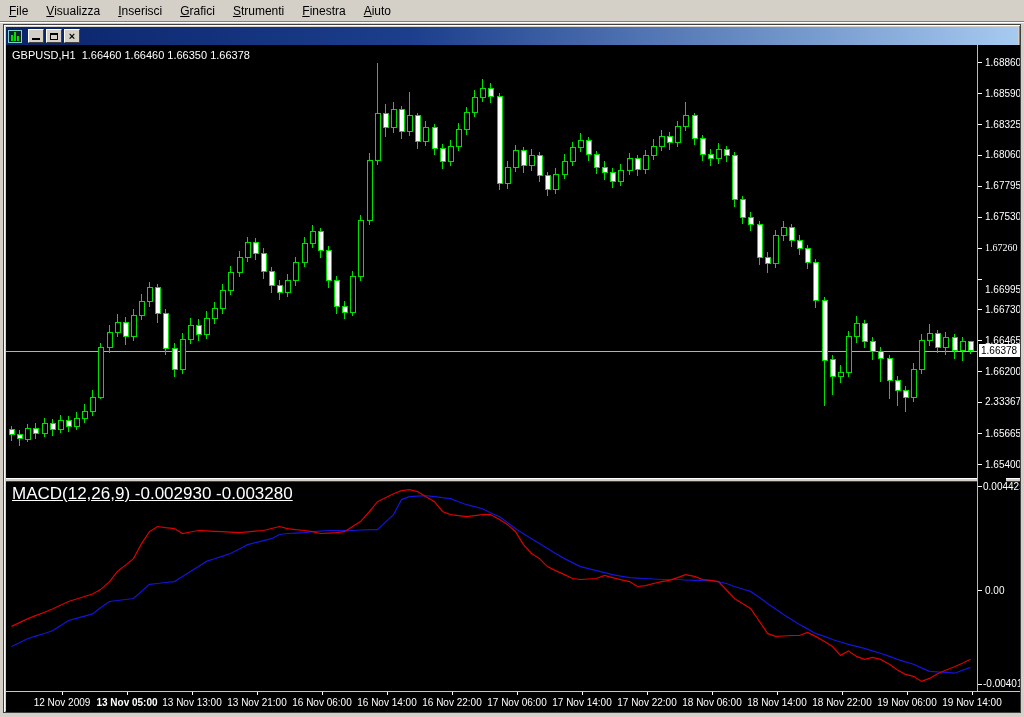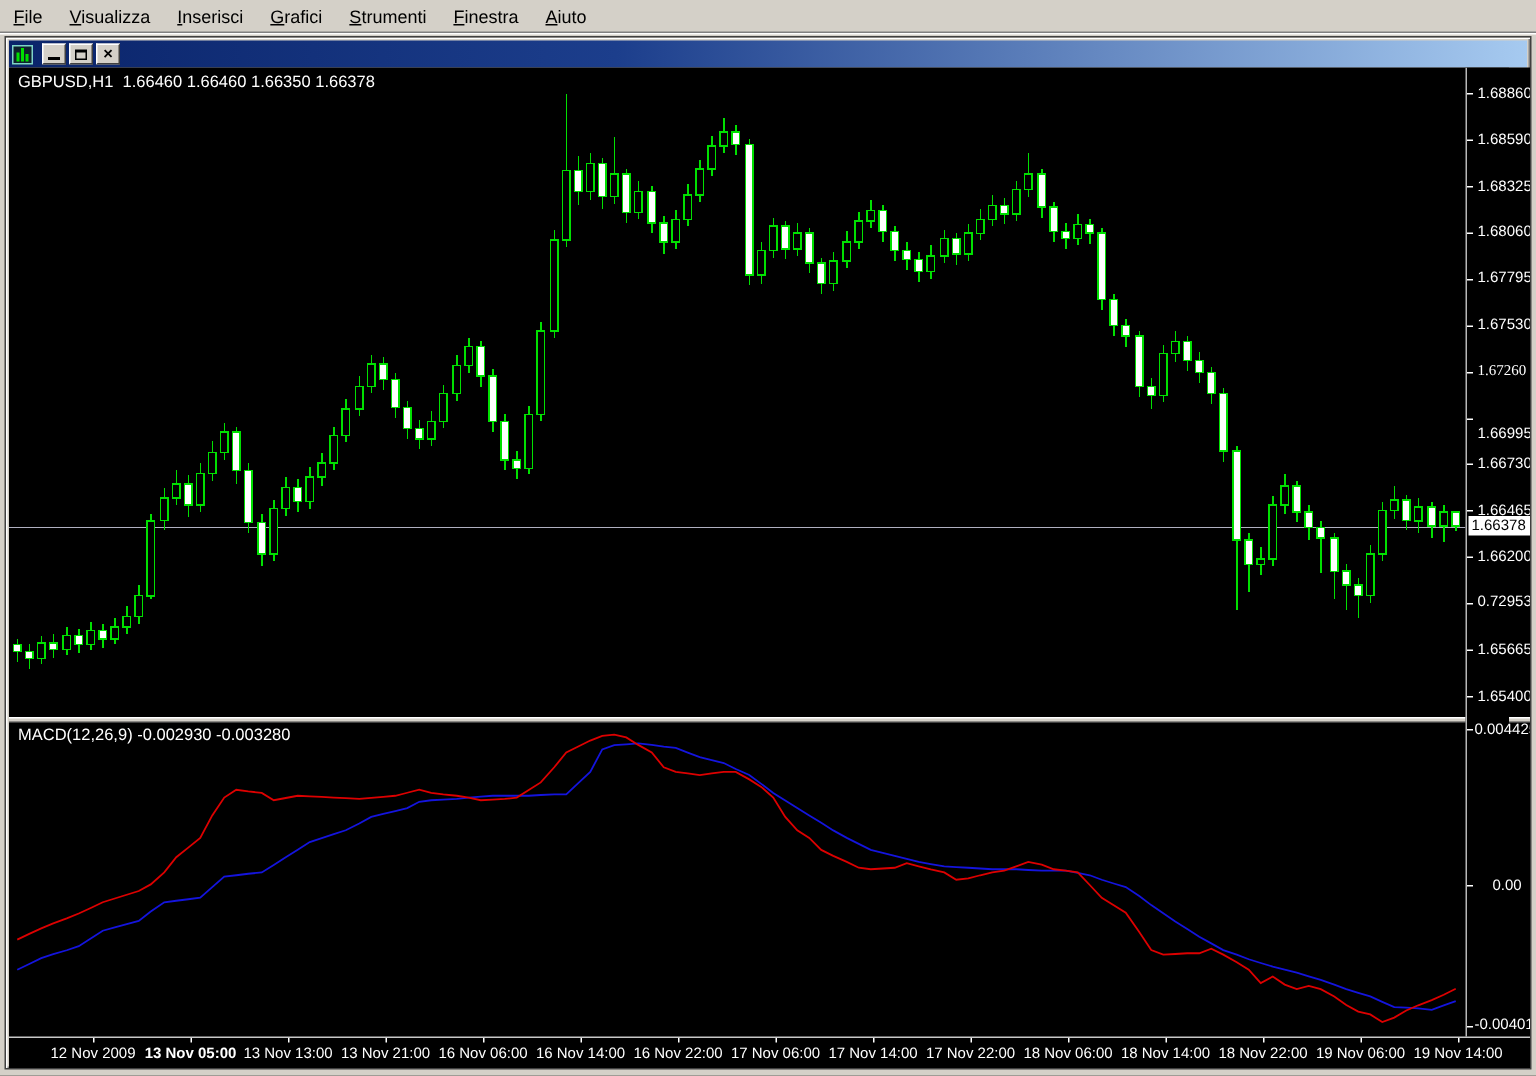--- a/index.html
+++ b/index.html
@@ -32,21 +32,21 @@
   .winbtn .glyph-close { position:absolute; left:0; top:-1px; width:100%; text-align:center;
                          font-size:11px; font-weight:bold; color:#000; line-height:14px; }
   
   #content { position:relative; width:1014px; height:667px; background:#000; overflow:hidden; }
   #main-svg   { position:absolute; left:0; top:0; }
   #macd-svg   { position:absolute; left:0; top:437px; }
   #separator  { position:absolute; left:0; top:433px; width:100%; height:4px;
                 background:#d4d0c8; border-top:1px solid #ffffff; border-bottom:1px solid #404040;
                 cursor:row-resize; }
   #ohlc-label { position:absolute; left:6px; top:4px; color:#fff; font-size:11px; white-space:pre; }
-  #macd-label { position:absolute; left:6px; top:439px; color:#fff; font-size:11px; white-space:pre; }
+  #macd-label { position:absolute; left:6px; top:439px; color:#fff; font-size:17px; white-space:pre;text-decoration:underline; }
   #scale { position:absolute; left:971px; top:0; width:29px; height:646px; background:#000;
            border-left:1px solid #b8b8b8; cursor:ns-resize; }
   .plabel { position:absolute; left:7px; color:#fff; font-size:10px; white-space:nowrap; }
   .ptick  { position:absolute; left:0; width:4px; height:1px; background:#fff; }
   #cur-tag { position:absolute; left:1px; width:41px; background:#fff; color:#000;
              font-size:10px; padding:1px 2px; }
   #taxis { position:absolute; left:0; top:646px; width:100%; height:26px; background:#000;
            border-top:1px solid #c8c8c8; cursor:ew-resize; }
   .tlabel { position:absolute; top:5px; transform:translateX(-50%); color:#fff;
             font-size:10px; white-space:nowrap; }
@@ -350,32 +350,32 @@
         <div class="plabel" style="top: 197.396px; font-family: Liberation Serif, serif;">1.67260</div>
         <div class="ptick" style="top: 233.685px;"></div>
         <div class="plabel" style="top: 227px; margin-top: 12px;">1.66995</div>
         <div class="ptick" style="top: 264.474px;"></div>
         <div class="plabel" style="top: 258.974px;">1.66730</div>
         <div class="ptick" style="top: 295.263px;"></div>
         <div class="plabel" style="top: 289.763px;">1.66465</div>
         <div class="ptick" style="top: 326.052px;"></div>
         <div class="plabel" style="top: 320.552px;">1.66200</div>
         <div class="ptick" style="top: 356.841px;"></div>
-        <div class="plabel" style="top: 351.341px;">0.72953</div>
+        <div class="plabel" style="top: 351.341px;">2.33367</div>
         <div class="ptick" style="top: 388.211px;"></div>
         <div class="plabel" style="top: 382.711px;">1.65665</div>
         <div class="ptick" style="top: 419px;"></div>
         <div class="plabel" style="top: 413.5px;">1.65400</div>
         <div class="" id="cur-tag" style="top: 298.871px;">1.66378</div>
         <div class=""></div>
         <div class="ptick" style="top: 441.278px;"></div>
         <div class="plabel" style="top: 435.778px; left: 5px;">0.004425</div>
         <div class=""></div>
         <div class="ptick" style="top: 545px;"></div>
-        <div class="plabel" style="top: 539.5px; left: 17px;">0.00</div>
+        <div class="plabel" style="top: 539.5px; left: 7px;">0.00</div>
         <div class=""></div>
         <div class="ptick" style="top: 638.994px;"></div>
         <div class="plabel" style="top: 633.494px; left: 5px;">-0.00401</div>
       </div>
     <div id="taxis">
         <div class="ttick" style="left: 56px;"></div>
         <div class="tlabel" style="left: 56px;">12 Nov 2009</div>
         <div class="ttick" style="left: 121px;"></div>
         <div class="tlabel" style="left: 121px; font-weight: bold;">13 Nov 05:00</div>
         <div class="ttick" style="left: 186px;"></div>

